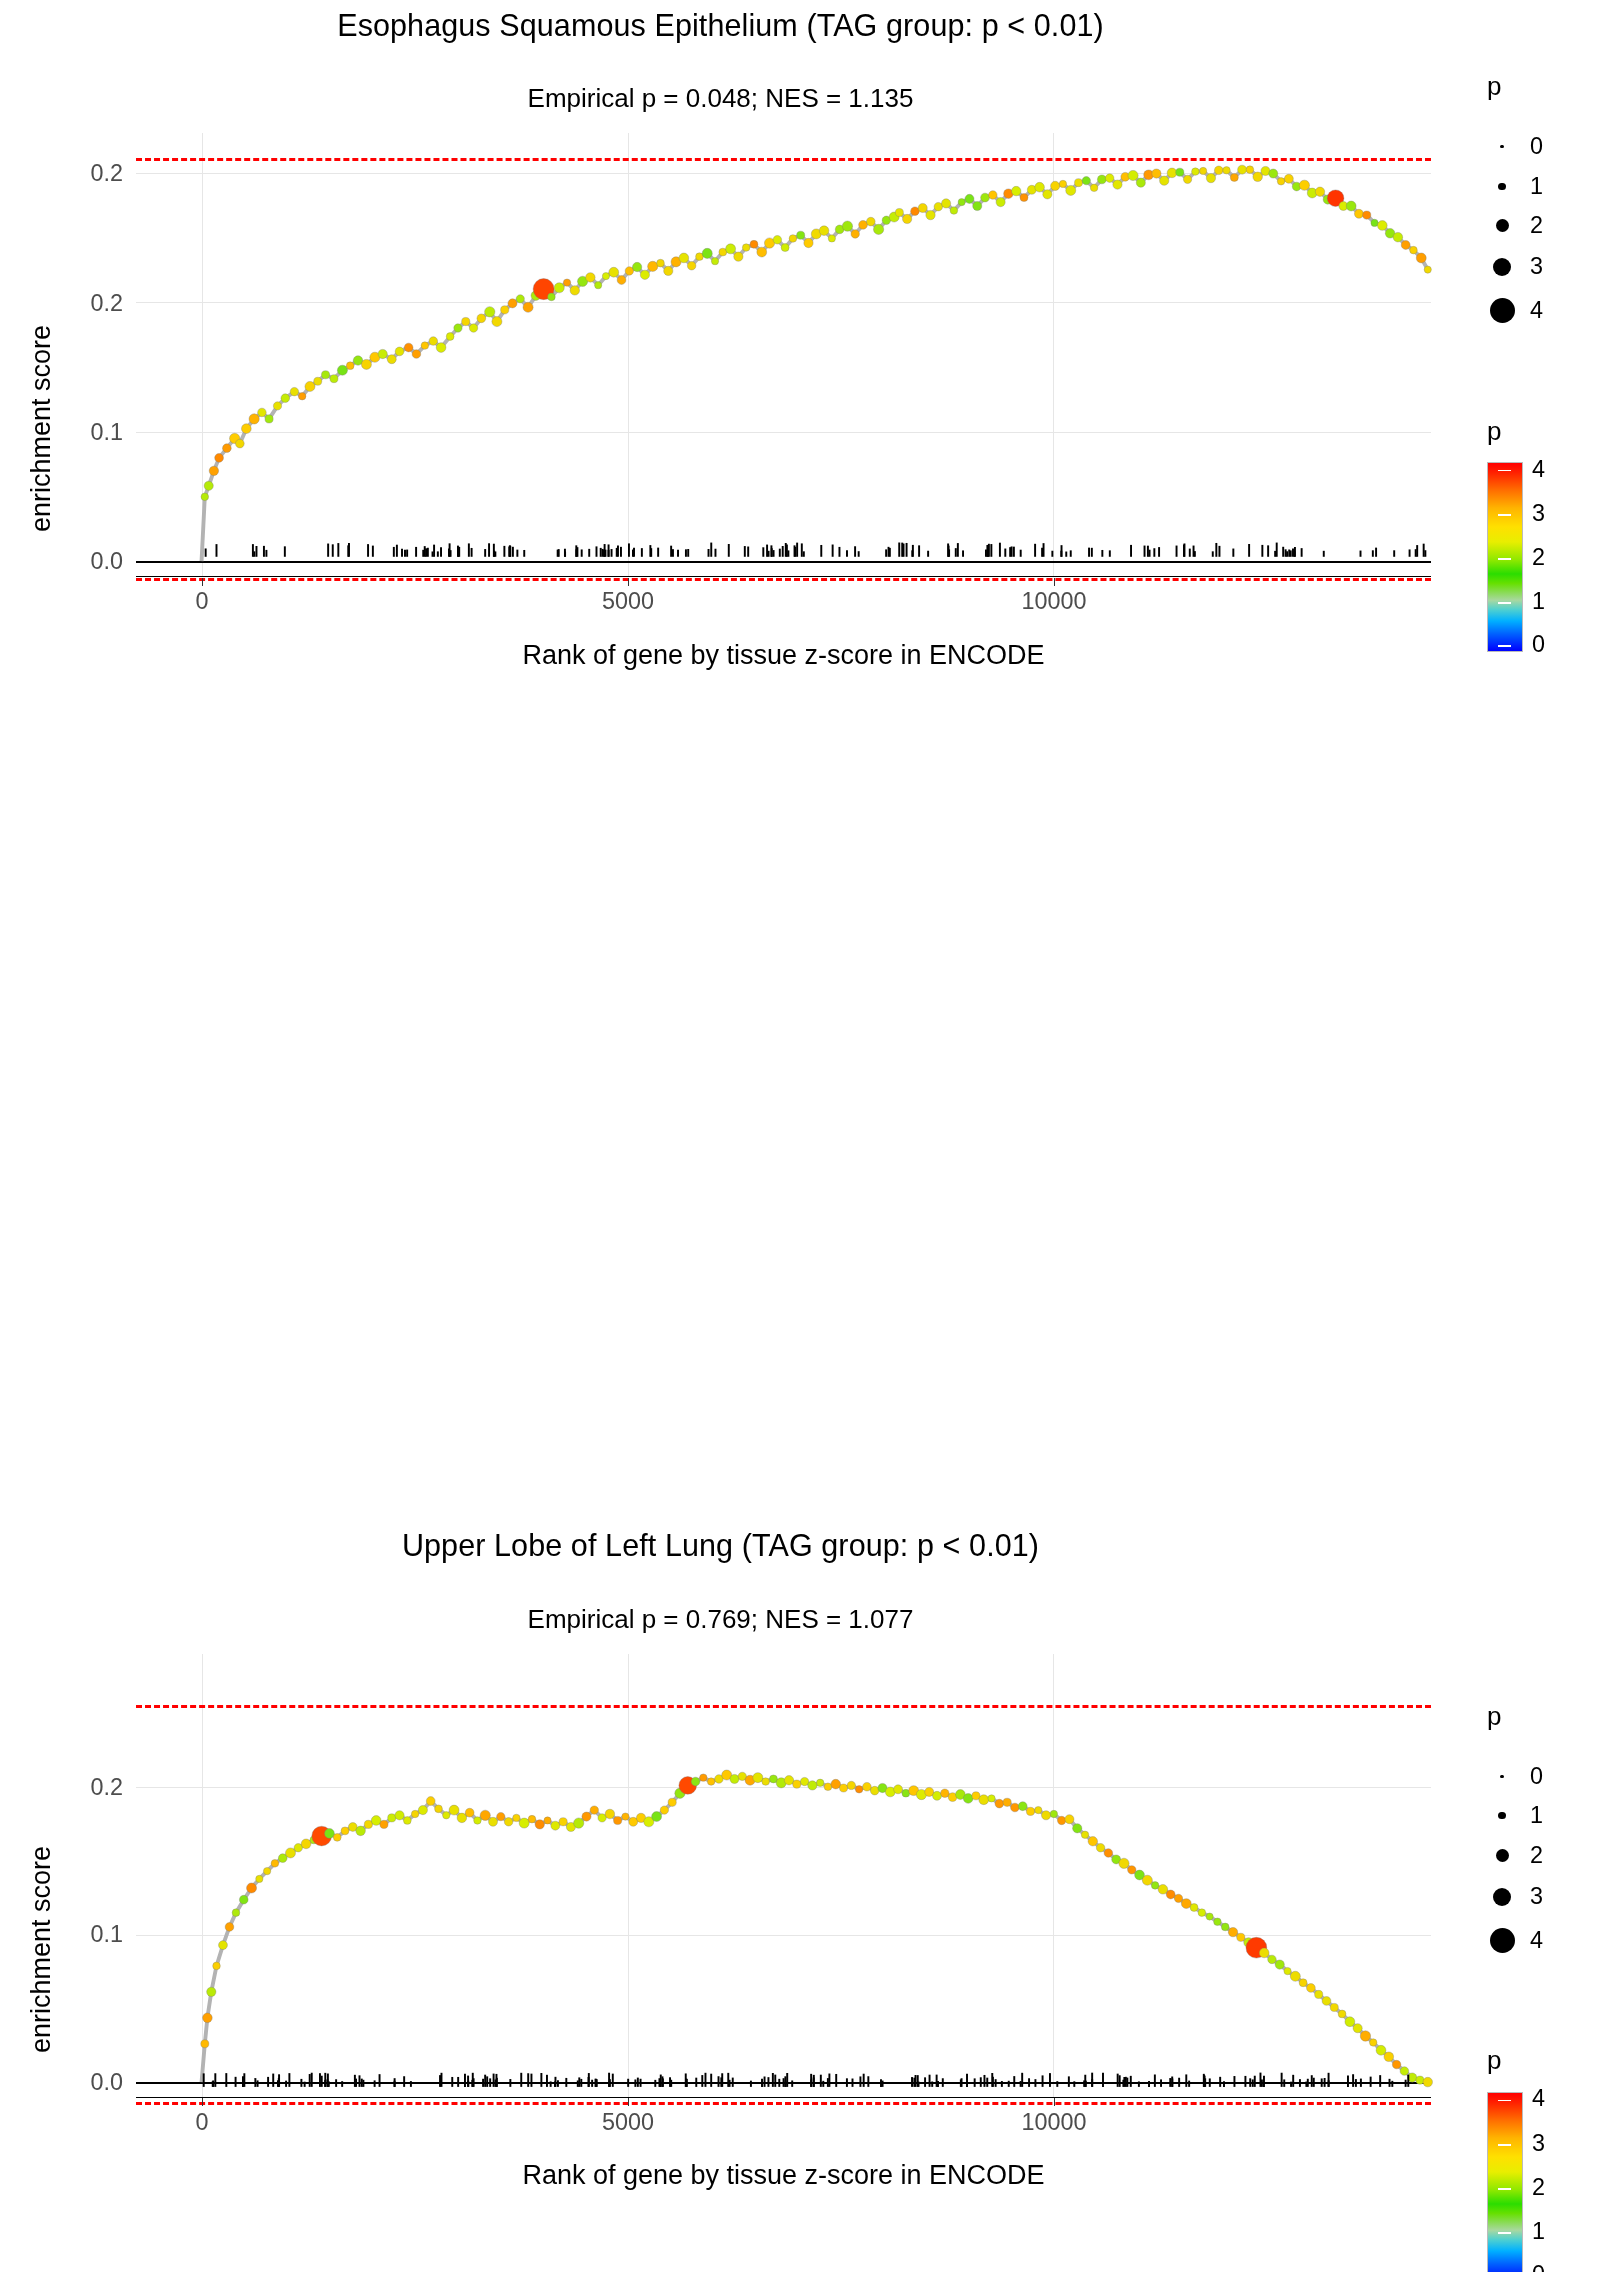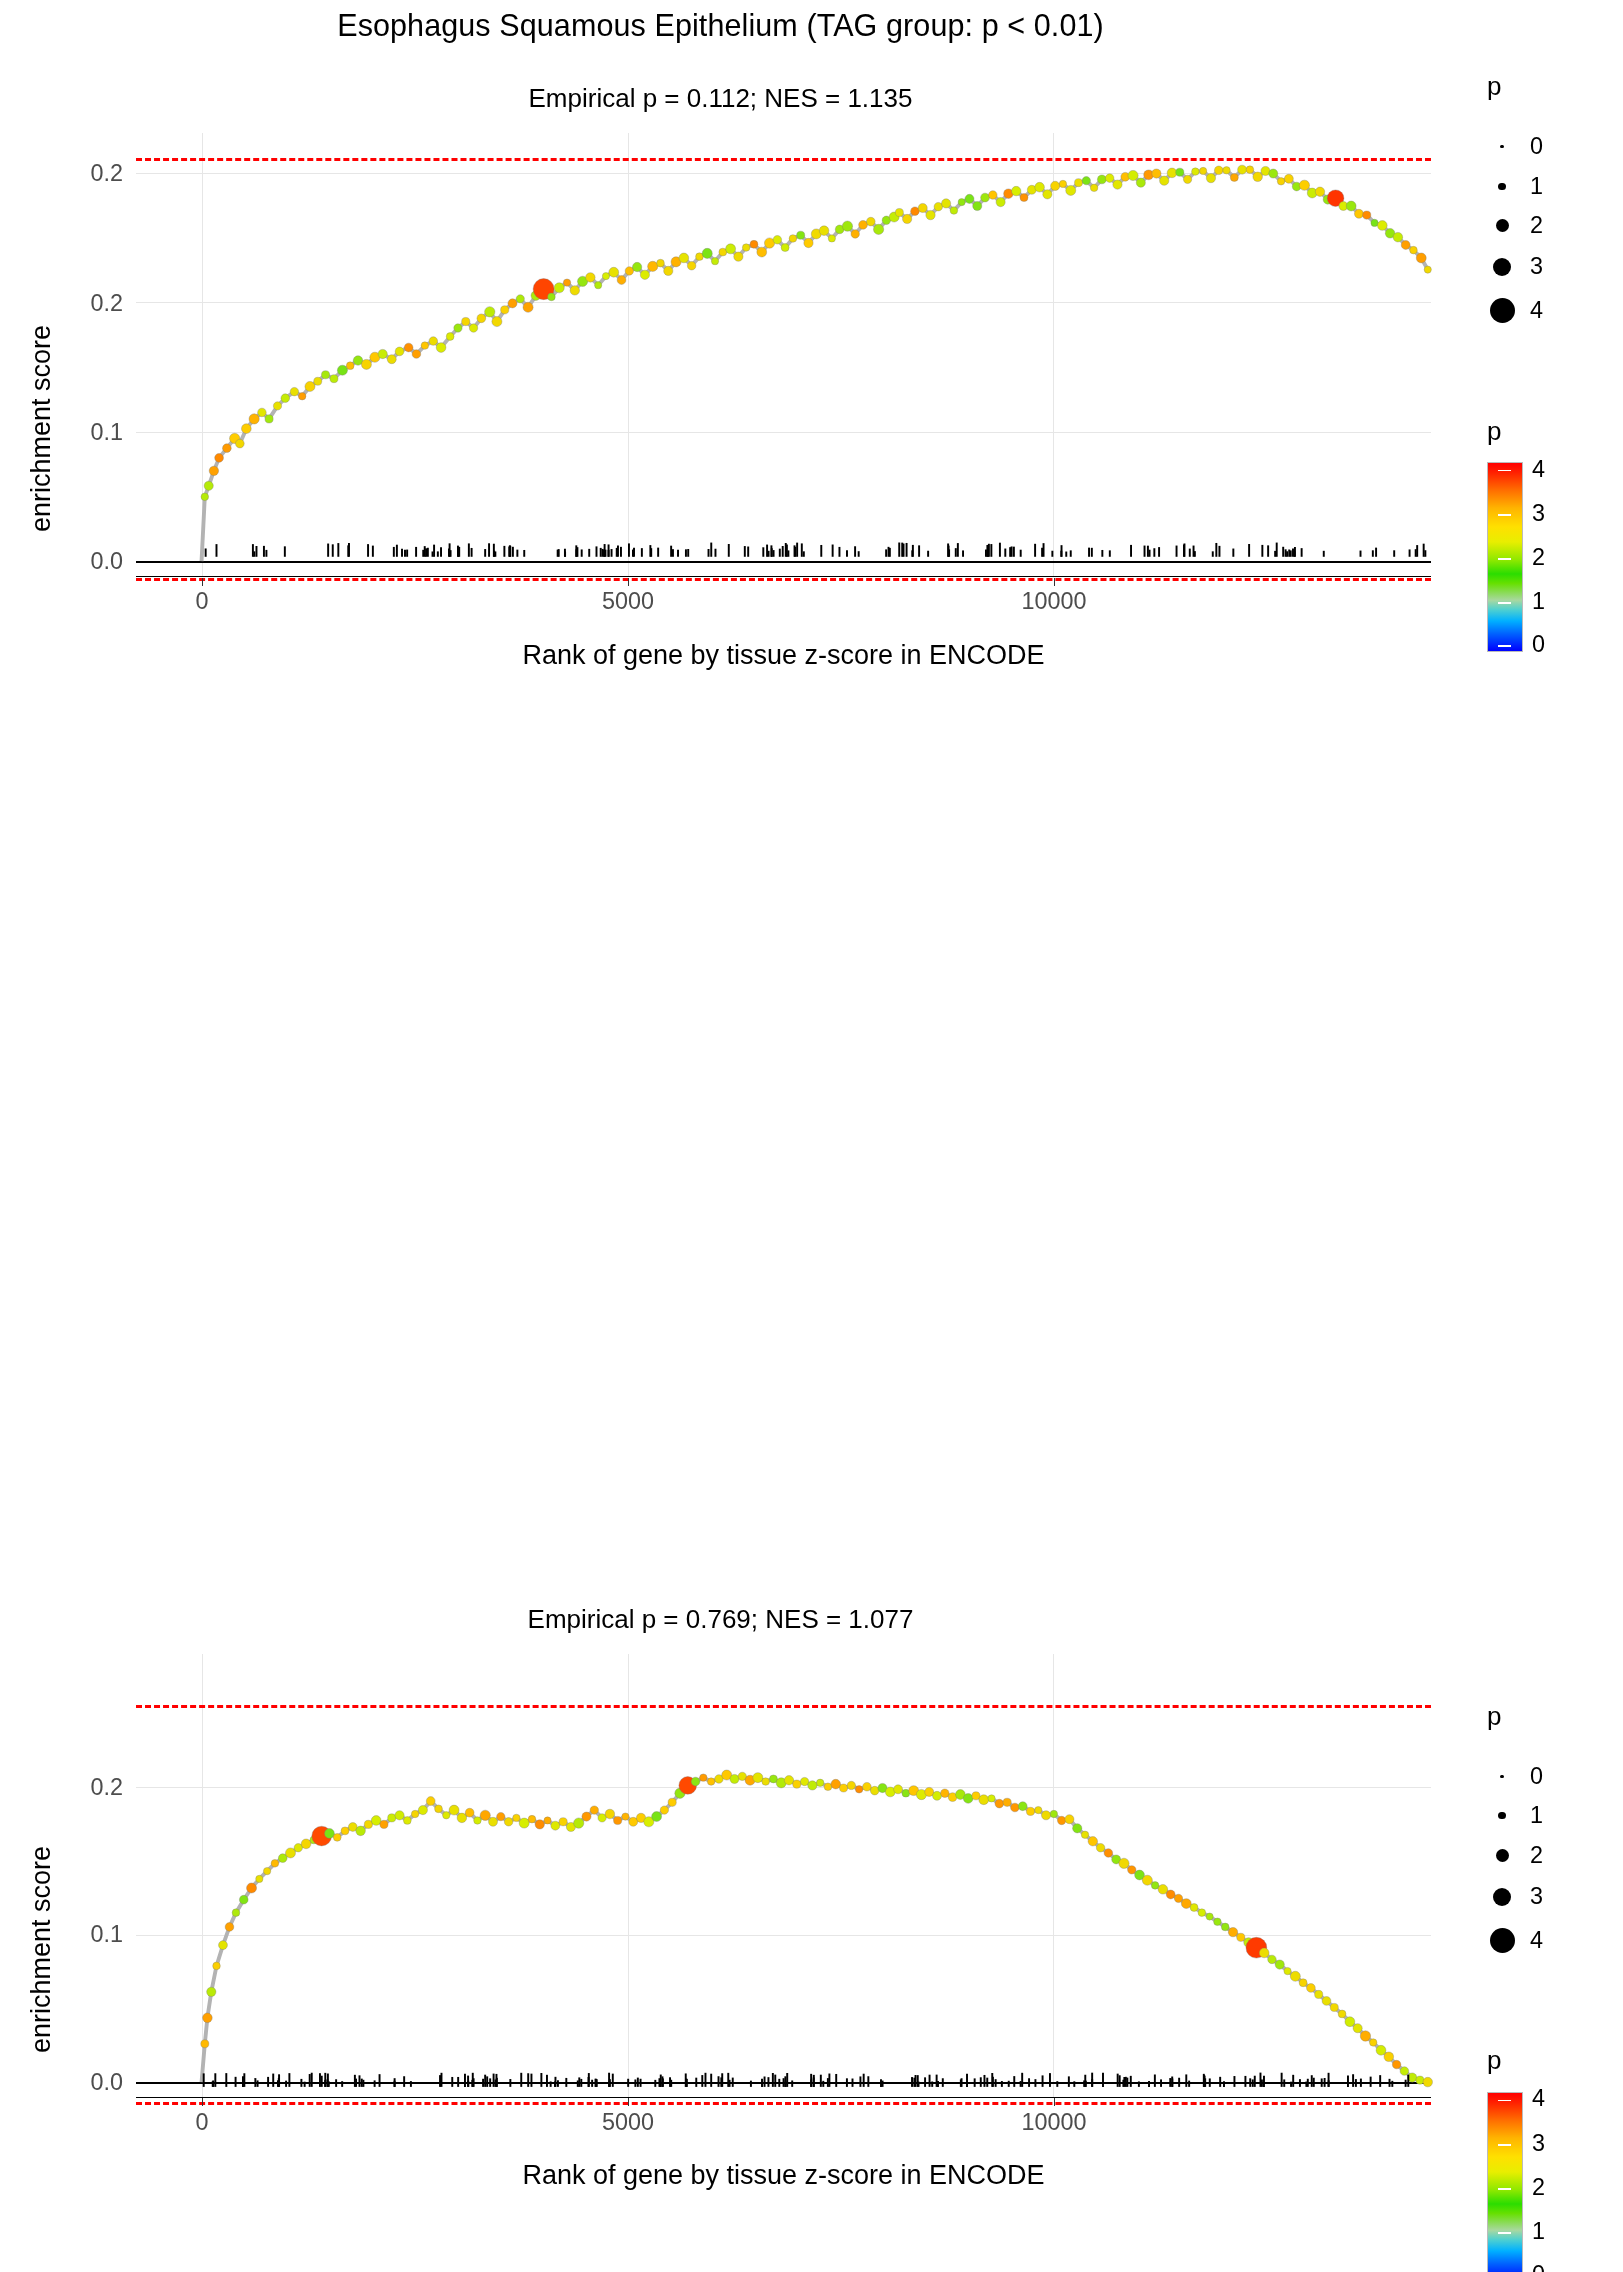--- a/index.html
+++ b/index.html
@@ -174,21 +174,21 @@
   svg.curve { position: absolute; left: 0; top: 0; overflow: visible; }
 </style>
 </head>
 <body>
 
 <div class="page">
 
   <div class="panel" style="top:0px;">
 
     <div class="title" style="top:7.8px;">Esophagus Squamous Epithelium (TAG group: p &lt; 0.01)</div>
-    <div class="subtitle" style="top:83px;">Empirical p = 0.112; NES = 1.135</div>
+    <div class="subtitle" style="top:83px;">Empirical p = 0.048; NES = 1.135</div>
 
     <div class="ylab" style="left:26px; top:532px;">enrichment score</div>
 
     <div class="plot" id="plot0" style="left:136px; top:133px; width:1295px; height:443px;">
 
       <div class="gridline" style="top:428px;"></div>
       <div class="gridline" style="top:299px;"></div>
       <div class="gridline" style="top:169px;"></div>
       <div class="gridline" style="top:40px;"></div>
       <div class="vgrid" style="left:66px;"></div>
@@ -635,20 +635,21 @@
     </div>
     <div class="colorbar-label" style="left:1532px; top:469px;">4</div>
     <div class="colorbar-label" style="left:1532px; top:513px;">3</div>
     <div class="colorbar-label" style="left:1532px; top:557px;">2</div>
     <div class="colorbar-label" style="left:1532px; top:601px;">1</div>
     <div class="colorbar-label" style="left:1532px; top:644px;">0</div>
   </div>
 
   <div class="panel" style="top:757px;">
 
+    <div class="title" style="top:14.3px;">Upper Lobe of Left Lung (TAG group: p &lt; 0.01)</div>
     <div class="subtitle" style="top:90px;">Empirical p = 0.769; NES = 1.077</div>
 
     <div class="ylab" style="left:26px; top:539px;">enrichment score</div>
 
     <div class="plot" style="left:136px; top:140px; width:1295px; height:443px;">
       <div class="gridline" style="top:428px;"></div>
       <div class="gridline" style="top:281px;"></div>
       <div class="gridline" style="top:133px;"></div>
       <div class="vgrid" style="left:66px;"></div>
       <div class="vgrid" style="left:492px;"></div>

